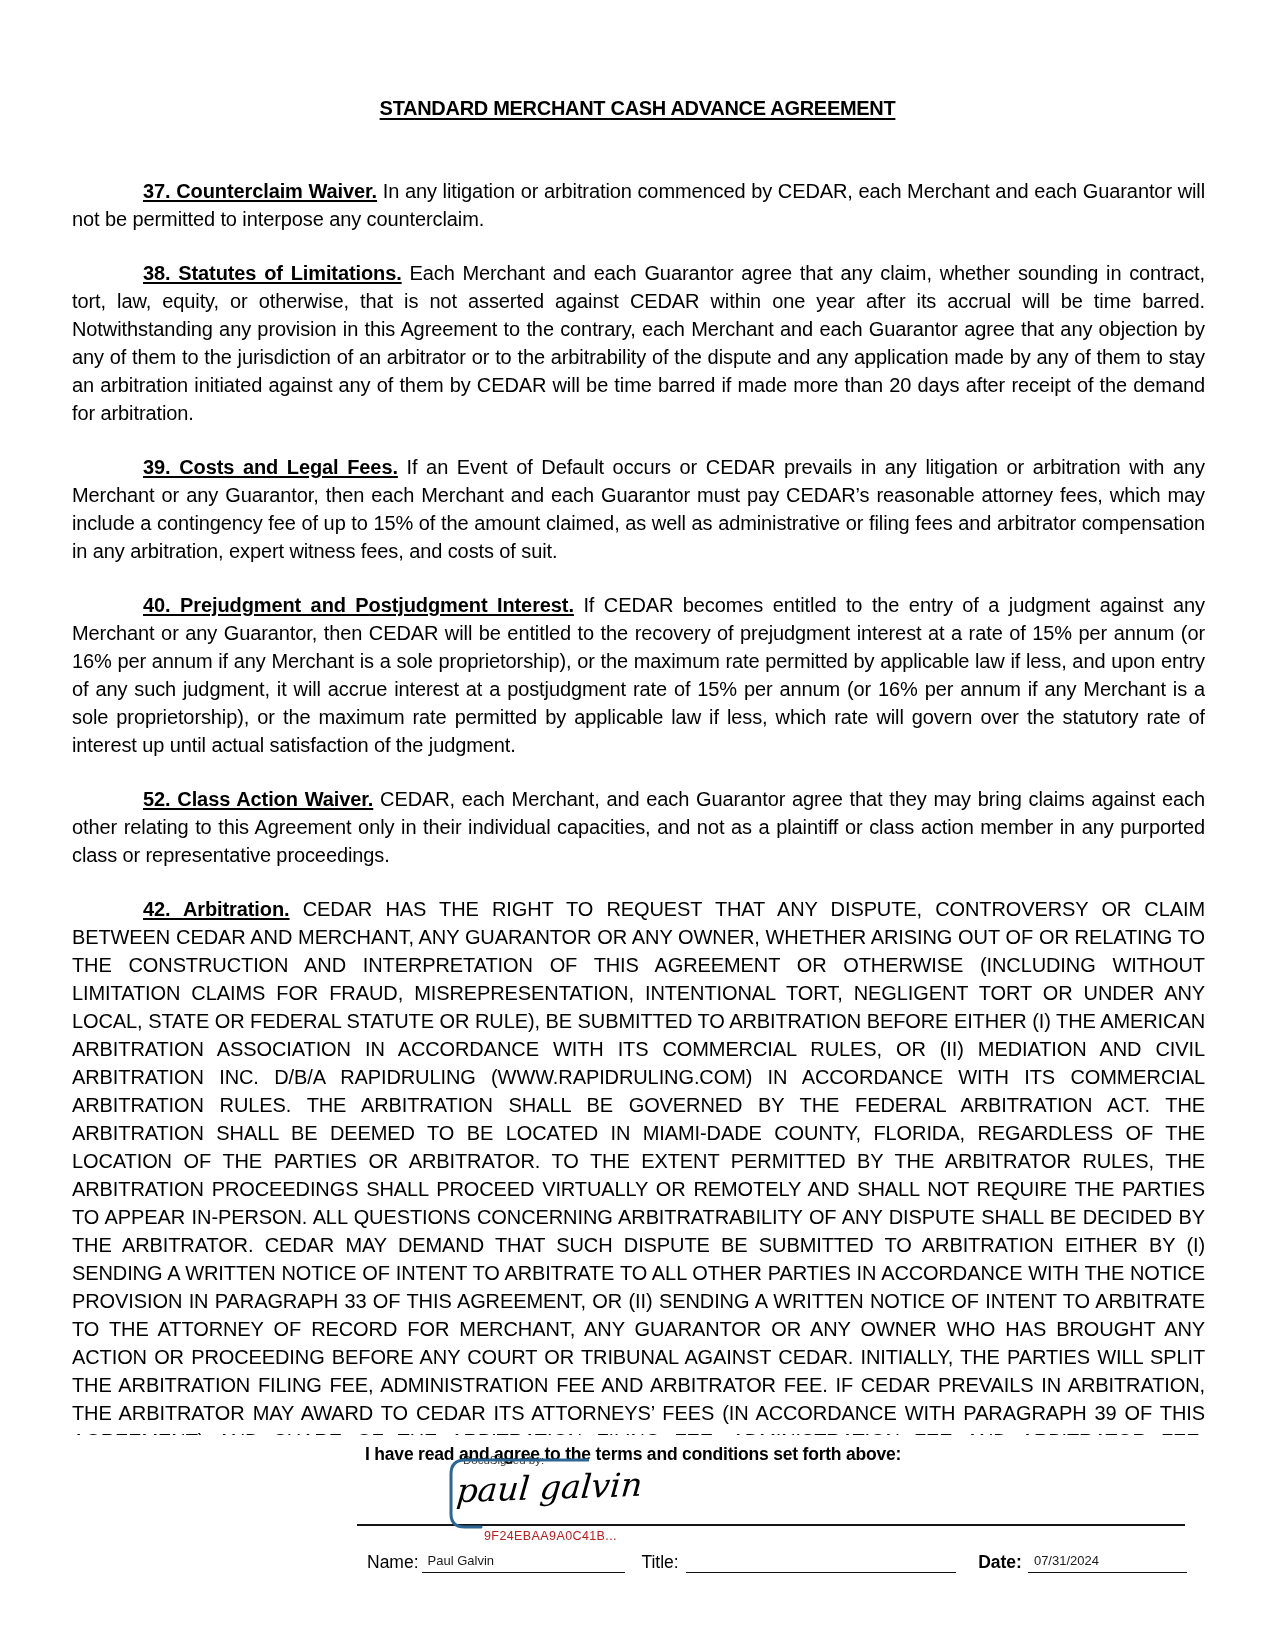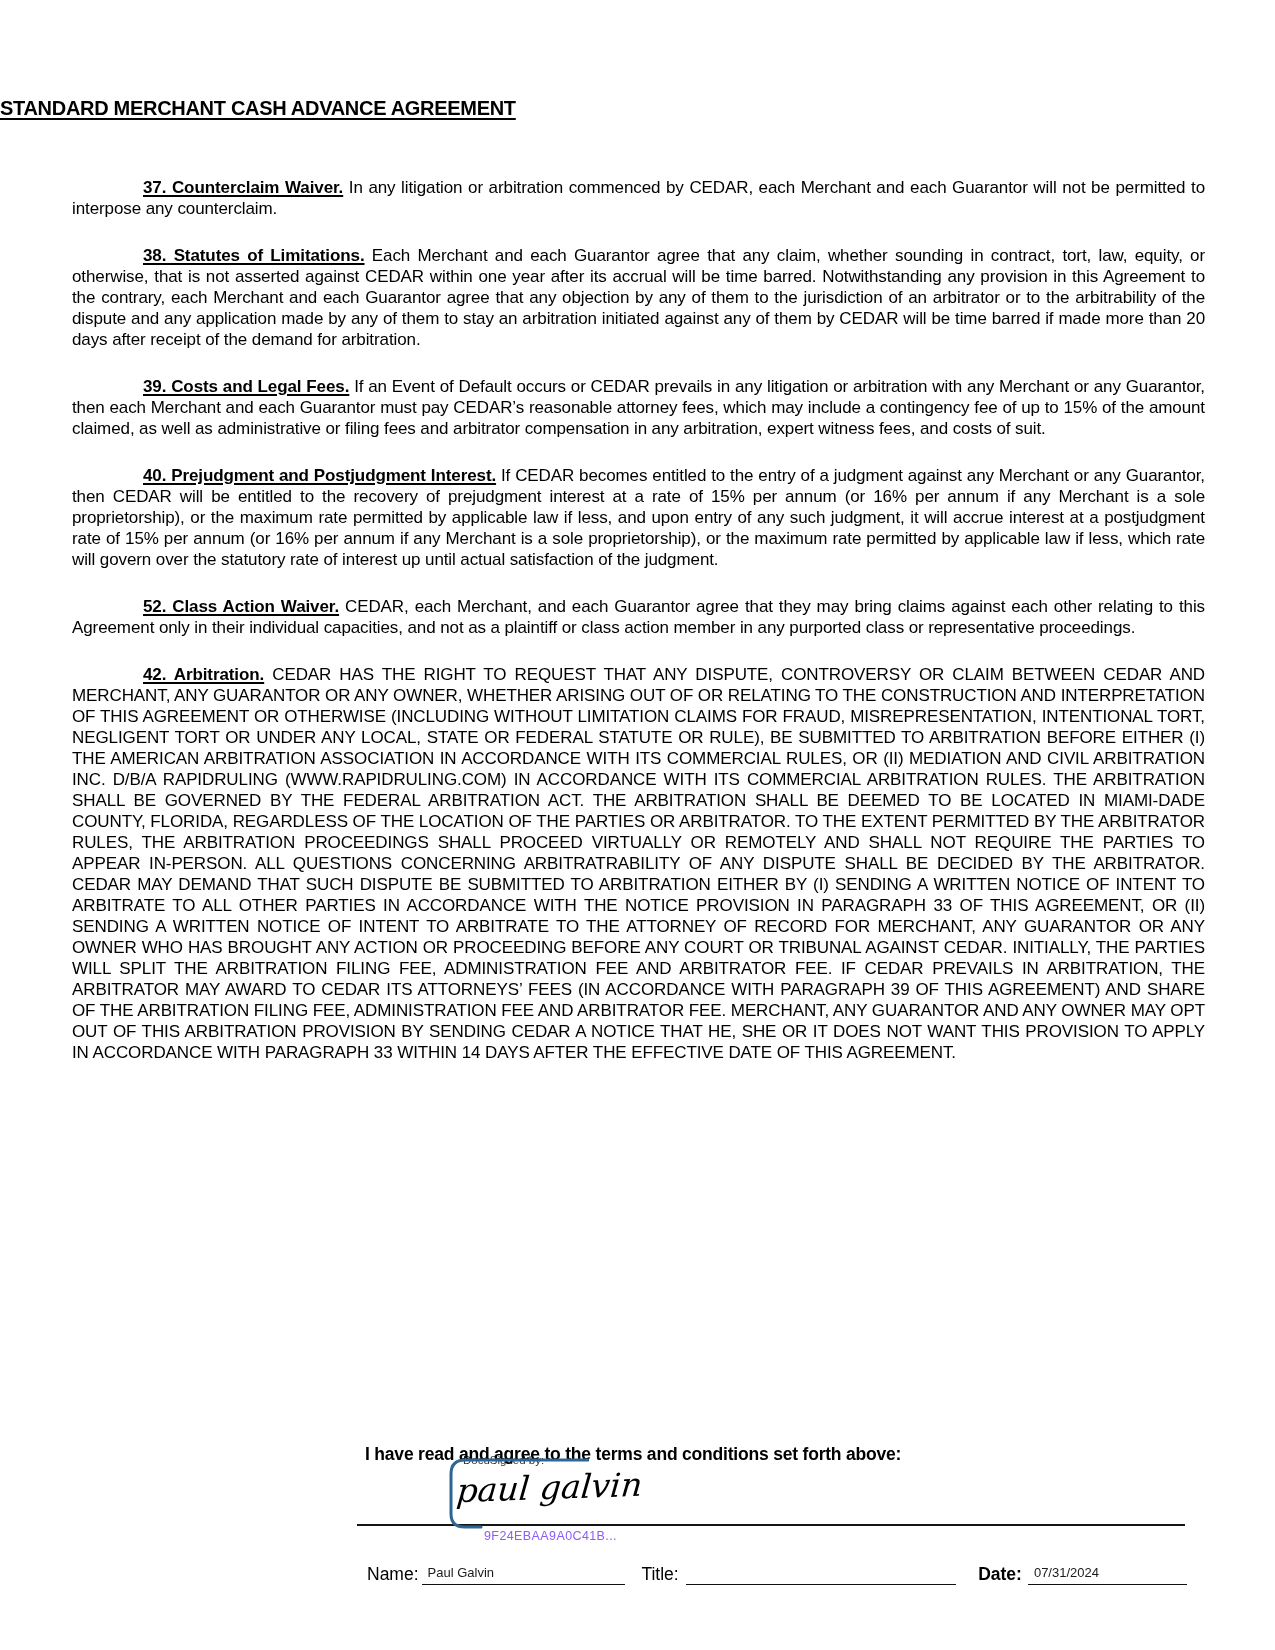--- a/index.html
+++ b/index.html
@@ -11,41 +11,41 @@
     background: #ffffff;
     font-family: "Liberation Sans", sans-serif;
     color: #000000;
     overflow: hidden;
   }
   .doc-title {
     position: absolute;
     top: 97px;
     left: 0;
     right: 0;
-    text-align: left;
+    text-align: center;
     font-size: 20px;
     font-weight: bold;
     letter-spacing: -0.3px;
   }
   .doc-title .u {
     text-decoration: underline;
     text-decoration-thickness: 2px;
     text-underline-offset: 3px;
   }
   .content {
     position: absolute;
     left: 72px;
     top: 177px;
     width: 1133px;
     max-height: 1258px;
     overflow: hidden;
   }
   .para {
-    font-size: 17px;
-    line-height: 21px;
+    font-size: 20px;
+    line-height: 28px;
     text-align: justify;
     text-indent: 71px;
     margin-bottom: 26px;
     letter-spacing: -0.1px;
   }
   .para-heading {
     font-weight: bold;
     text-decoration: underline;
     text-decoration-thickness: 1.5px;
     text-underline-offset: 2px;
@@ -96,27 +96,27 @@
     left: 0;
     top: 80px;
     width: 828px;
     border-top: 2px solid #151515;
   }
   .ds-id {
     position: absolute;
     left: 127px;
     top: 85px;
     font-size: 12.5px;
-    color: #8b5cf6;
+    color: #b91c1c;
     letter-spacing: 0.4px;
   }
   .fields {
     position: absolute;
     left: 10px;
-    top: 116px;
+    top: 104px;
     width: 820px;
     display: flex;
     align-items: flex-end;
     font-size: 17.5px;
     white-space: nowrap;
   }
   .field-line {
     border-bottom: 1.6px solid #111111;
     height: 25px;
     position: relative;

